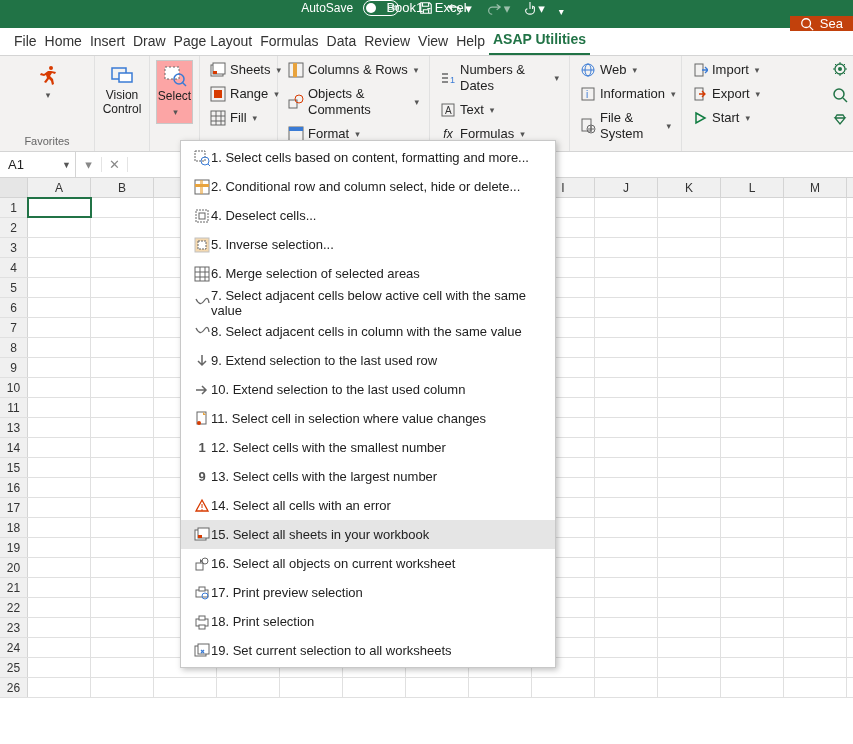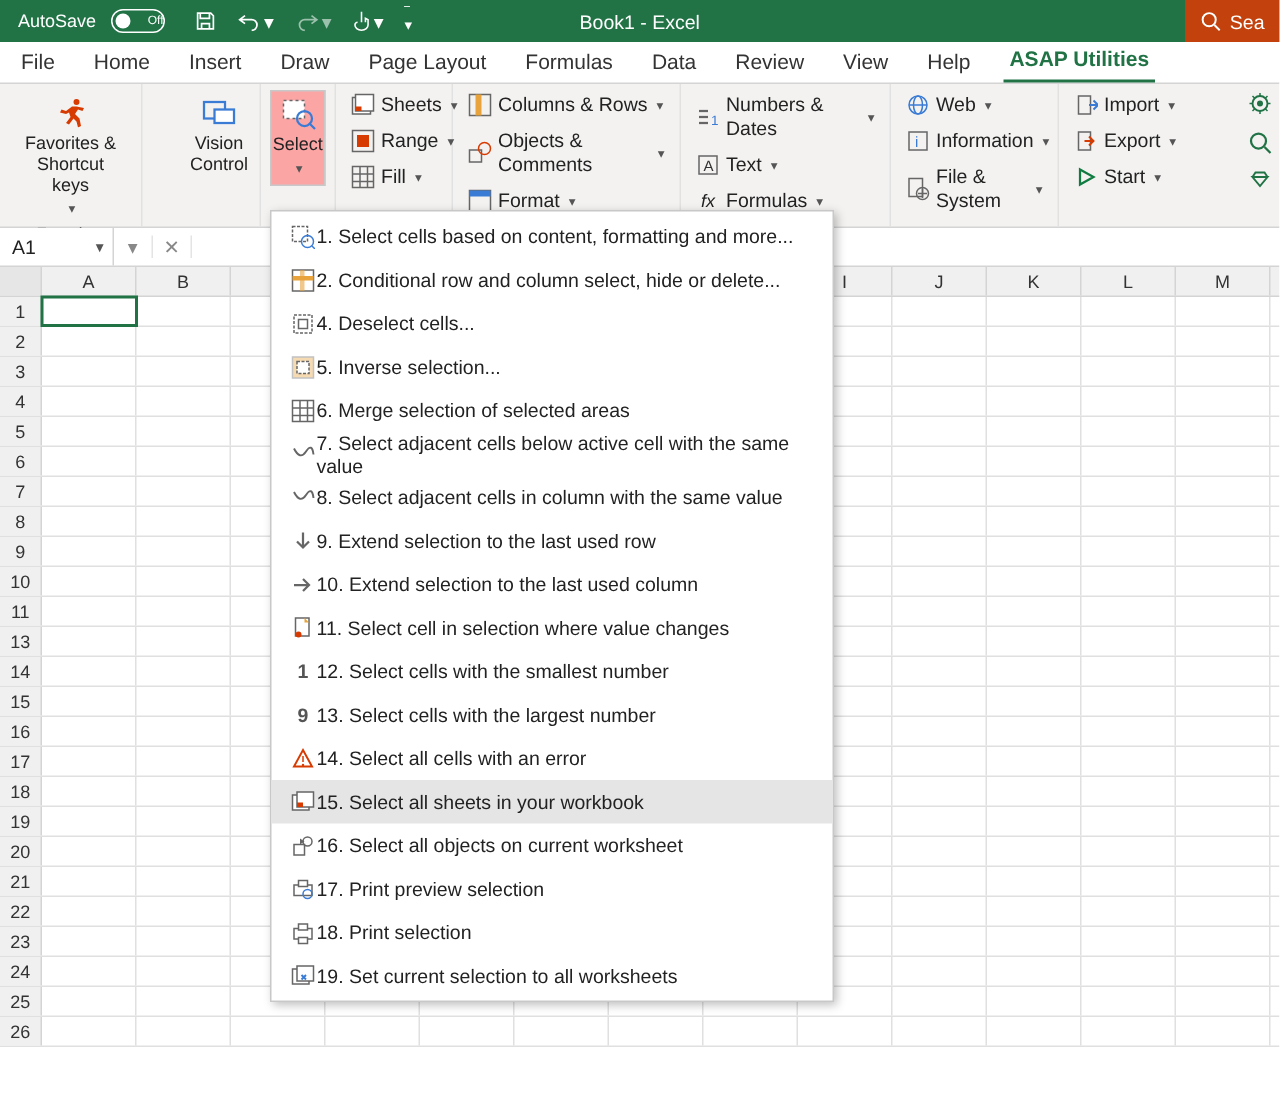--- a/index.html
+++ b/index.html
@@ -1,53 +1,53 @@
 <!DOCTYPE html>
 <html><head>
 <meta charset="utf-8">
 <style>
   * { box-sizing: border-box; margin: 0; padding: 0; font-family: "Segoe UI", Arial, sans-serif; }
   body { width: 853px; height: 744px; overflow: hidden; background: #fff; font-size: 13px; color: #222; }
 
   
-  .titlebar { height: 28px; background: #217346; display: flex; align-items: center; color: #fff; position: relative; }
+  .titlebar { height: 28px; background: #217346; display: flex; align-items: center; color: #fff; position: relative; flex-direction: column; }
   .tb-left { display: flex; align-items: center; gap: 10px; padding-left: 12px; }
   .tb-label { font-size: 12px; }
   .autosave-toggle { border: 1px solid #fff; border-radius: 9px; width: 36px; height: 16px; position: relative; display: inline-flex; align-items: center; }
   .autosave-toggle .knob { width: 10px; height: 10px; border-radius: 50%; background: #fff; margin-left: 2px; }
   .autosave-toggle .off { font-size: 8px; position: absolute; right: 0; top: 2px; color: #fff; }
   .qa-icons { display: flex; gap: 14px; margin-left: 10px; align-items: center; }
   .qa-icons span { display: inline-flex; align-items: center; font-size: 13px; }
   .tb-title { position: absolute; left: 50%; transform: translateX(-50%); font-size: 13px; }
   .tb-right { margin-left: auto; display: flex; align-items: center; height: 100%; }
   .search-btn { background: #c2410c; height: 100%; display: flex; align-items: center; padding: 0 10px; gap: 6px; font-size: 13px; }
   .search-icon-svg { width: 14px; height: 14px; }
 
   
-  .tabs { height: 28px; display: flex; align-items: flex-end; padding-left: 10px; gap: 18px; border-bottom: 1px solid #d4d4d4; background: #fff; }
+  .tabs { height: 28px; display: flex; align-items: flex-end; padding-left: 10px; border-bottom: 1px solid #d4d4d4; background: #fff; }
   .tab { font-size: 14px; color: #333; padding: 4px 4px 6px; cursor: pointer; }
   .tab.active { color: #217346; font-weight: 600; border-bottom: 2px solid #217346; }
 
   
   .ribbon { height: 96px; background: #f3f2f1; border-bottom: 1px solid #d4d4d4; display: flex; position: relative; }
   .group { display: flex; flex-direction: column; justify-content: space-between; border-right: 1px solid #e1e1e1; padding: 4px 6px 2px; }
   .group-label { font-size: 11px; color: #666; text-align: center; padding-bottom: 2px; white-space: nowrap; overflow: hidden; }
   .bigbtn { display: flex; flex-direction: column; align-items: center; gap: 2px; padding: 4px 6px; font-size: 12px; text-align: center; line-height: 14px; cursor: pointer; }
   .bigbtn .icon { width: 28px; height: 22px; display: flex; align-items: center; justify-content: center; }
   .bigbtn.select { background: #fca5a5; border: 1px solid #c8c8c8; }
   .smallbtn { display: flex; align-items: center; gap: 4px; font-size: 13px; padding: 2px 4px; cursor: pointer; line-height: 16px; }
   .smallbtn .icon { width: 16px; height: 16px; display: inline-flex; align-items: center; justify-content: center; }
   .stack { display: flex; flex-direction: column; gap: 4px; }
   .chev { font-size: 9px; color: #555; margin-left: 2px; }
   .side-icons { position: absolute; right: 4px; top: 4px; display: flex; flex-direction: column; gap: 8px; color: #217346; }
   .side-icons span { width: 18px; height: 18px; display: flex; align-items: center; justify-content: center; cursor: pointer; font-size: 14px; }
 
   
   .g-fav { width: 95px; }
-  .g-vision { width: 55px; margin-left: 24px; }
+  .g-vision { width: 55px; }
   .g-select { width: 50px; }
   .g-sheets { width: 78px; }
   .g-cols { width: 152px; }
   .g-num { width: 140px; }
   .g-info { width: 112px; }
   .g-ie { width: 78px; border-right: none; }
 
   
   .fxrow { height: 26px; border-bottom: 1px solid #d4d4d4; display: flex; align-items: stretch; }
   .namebox { width: 76px; border-right: 1px solid #d4d4d4; display: flex; align-items: center; padding-left: 8px; font-size: 13px; position: relative; }
@@ -140,22 +140,20 @@
   </div>
 
 <div class="ribbon">
   <div class="group g-fav">
     <div class="bigbtn">
       <span class="icon">
         <svg width="26" height="20" viewBox="0 0 26 20">
             <path fill="#d83b01" d="M19 3a2 2 0 1 1-4 0 2 2 0 0 1 4 0zM14 6l-4 3-3-1-1 2 4 1 2-1 1 3-3 4 2 1 3-4 2 2 1 4 2-1-1-5-3-3 2-3 3 1 1-2-5-1z"></path>
           </svg>
       </span>
-      <span style="white-space:pre-line">Favorites &amp;
-Shortcut keys</span>
         <span class="chev">▾</span>
     </div>
     <div class="group-label">Favorites</div>
   </div>
 
   <div class="group g-vision">
     <div class="bigbtn">
       <span class="icon">
         <svg width="26" height="20" viewBox="0 0 26 20">
             <rect x="3" y="3" width="14" height="11" fill="none" stroke="#3a7bd5" stroke-width="1.5"></rect>

